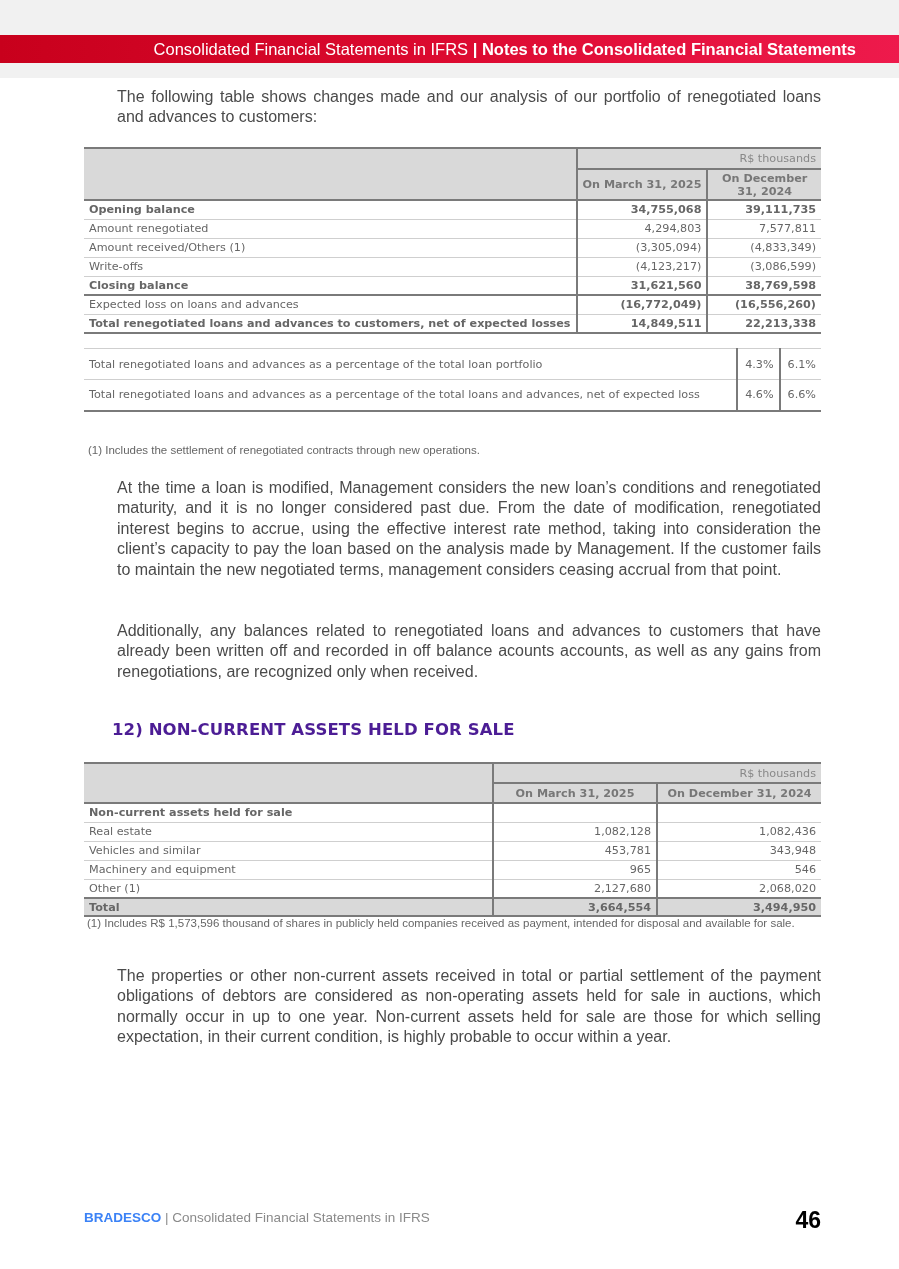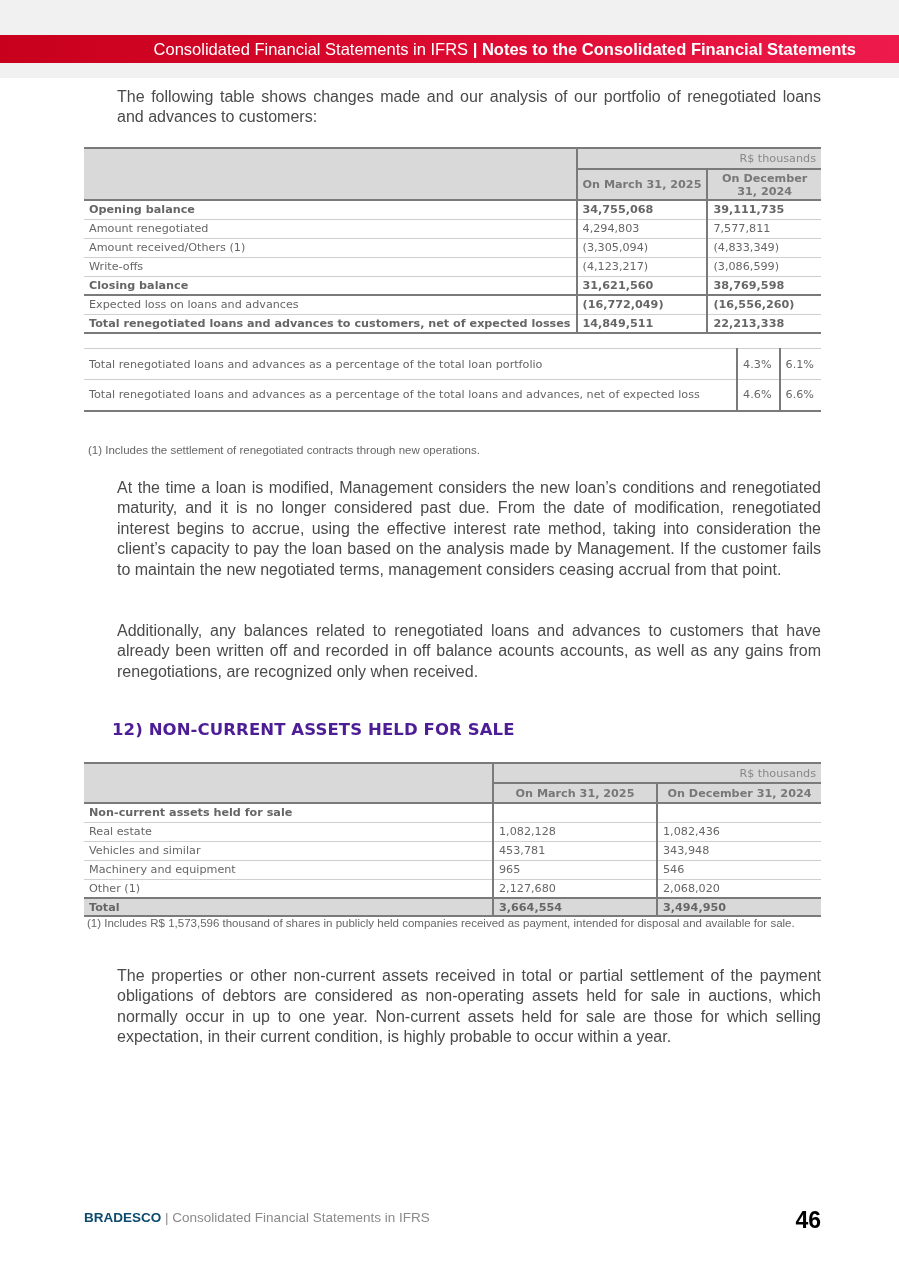--- a/index.html
+++ b/index.html
@@ -20,21 +20,21 @@
     position: absolute; left: 117px; width: 704px;
     font-family: "Liberation Sans", sans-serif;
     font-size: 16px; line-height: 20.4px; color: #4a4a4a; text-align: justify;
   }
 
   table.fin {
     position: absolute; left: 84px; width: 737px; border-collapse: collapse;
     font-family: "DejaVu Sans", sans-serif; font-size: 11.2px; color: #666666;
   }
   table.fin td { padding: 0 5px; white-space: nowrap; }
-  table.fin .num { text-align: left; }
+  table.fin .num { text-align: right; }
   table.fin .b { font-weight: bold; }
   .hdr-cell { background: #d9d9d9; }
   .unit { text-align: right; color: #888888; font-weight: normal; }
   .colh { text-align: center; font-weight: bold; color: #777777; background: #d9d9d9; line-height: 13px; }
   .row td { border-top: 1px solid #cfcfcf; }
   .thick-top td { border-top: 2.5px solid #7a7a7a !important; }
   .thick-bottom td { border-bottom: 2.5px solid #7a7a7a; }
   .vr { border-left: 2px solid #7a7a7a; }
 
   .footnote {
@@ -43,21 +43,21 @@
   }
 
   .section-title {
     position: absolute; left: 112px; top: 720px;
     font-family: "DejaVu Sans", sans-serif; font-weight: bold; font-size: 16.5px; color: #4c1d95;
     letter-spacing: 0.1px;
   }
 
   .footer { position: absolute; left: 84px; top: 1210px; width: 737px; height: 20px;
     font-family: "Liberation Sans", sans-serif; font-size: 13.5px; color: #8a8a8a; }
-  .footer .brand { color: #0c4a6e; font-weight: bold; }
+  .footer .brand { color: #3b82f6; font-weight: bold; }
   .footer .page { position: absolute; right: 0; top: -3px; color: #000000; font-weight: bold; font-size: 23px; }
 </style>
 </head>
 <body>
 
 <div class="top-band"></div>
 <div class="header-bar">
   <span>Consolidated Financial Statements in IFRS</span>
   <span class="sep">|</span>
   <span class="bold">Notes to the Consolidated Financial Statements</span>

